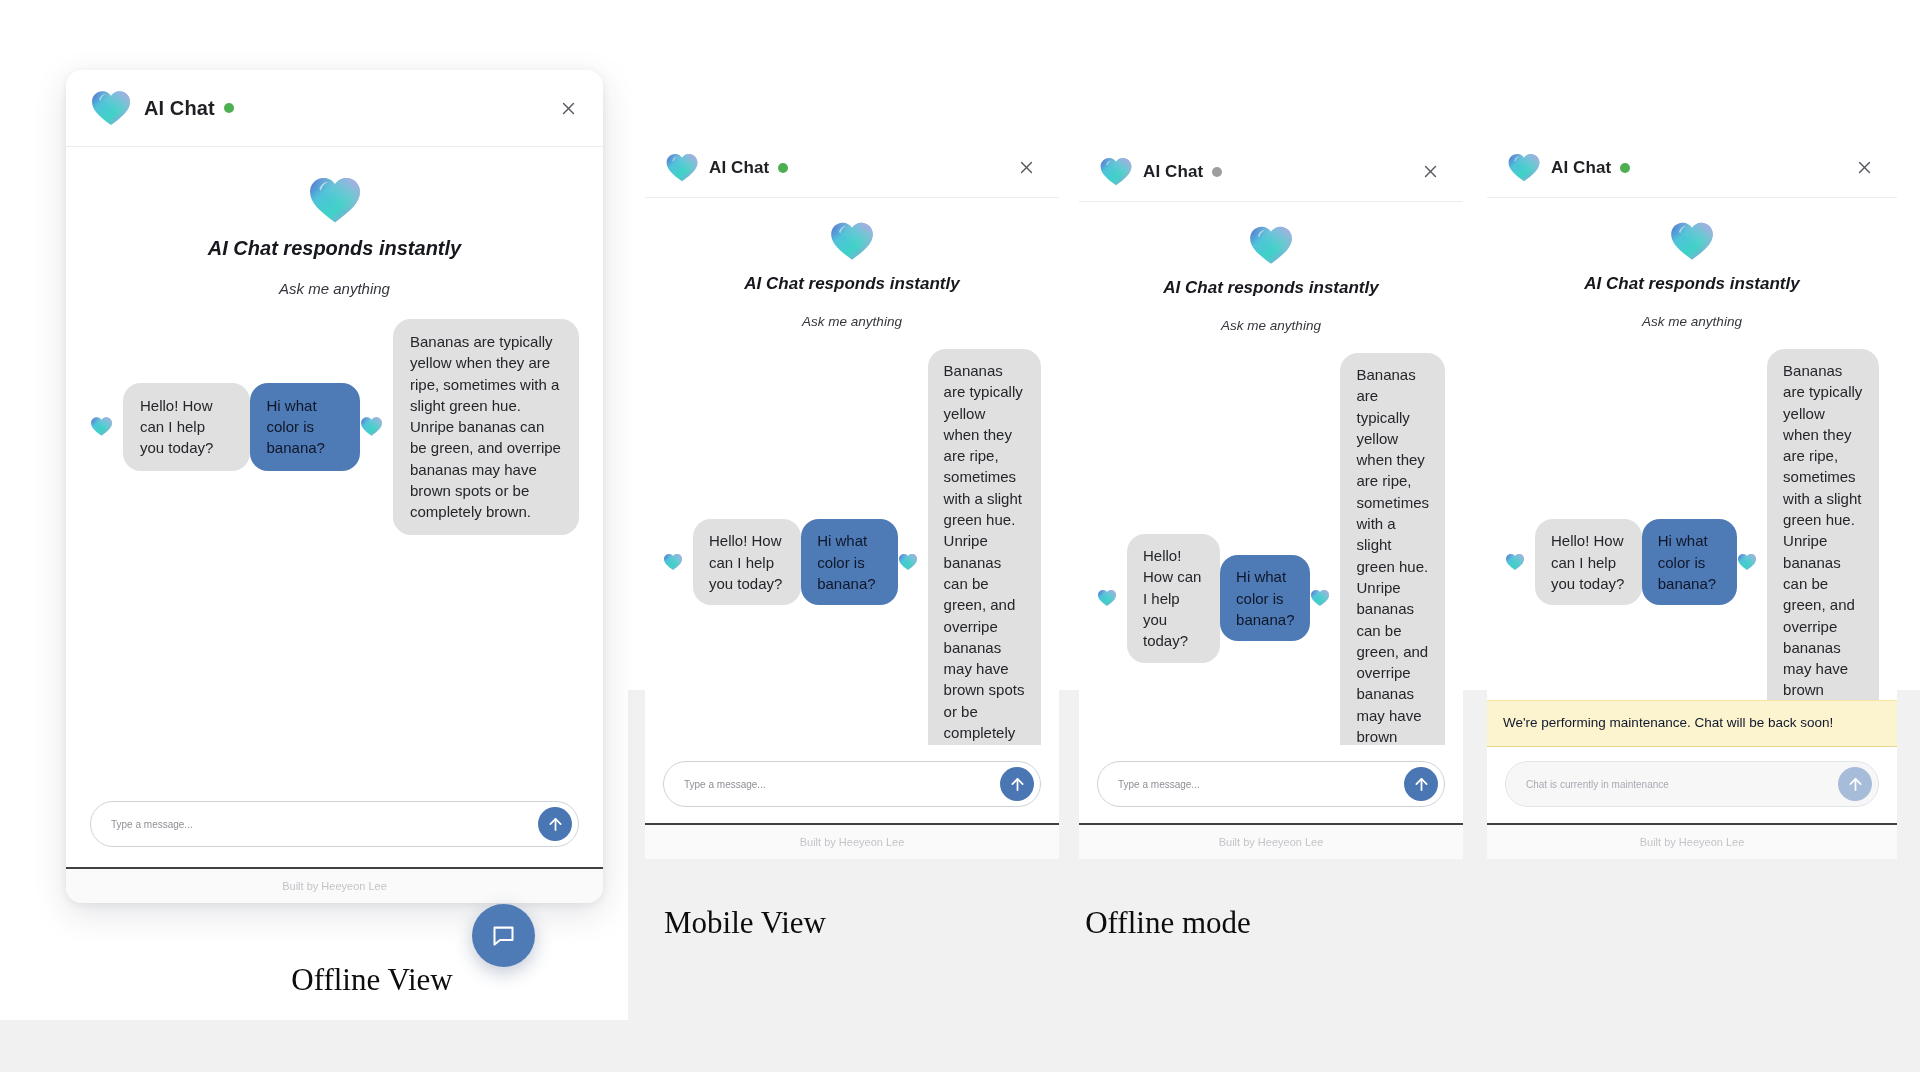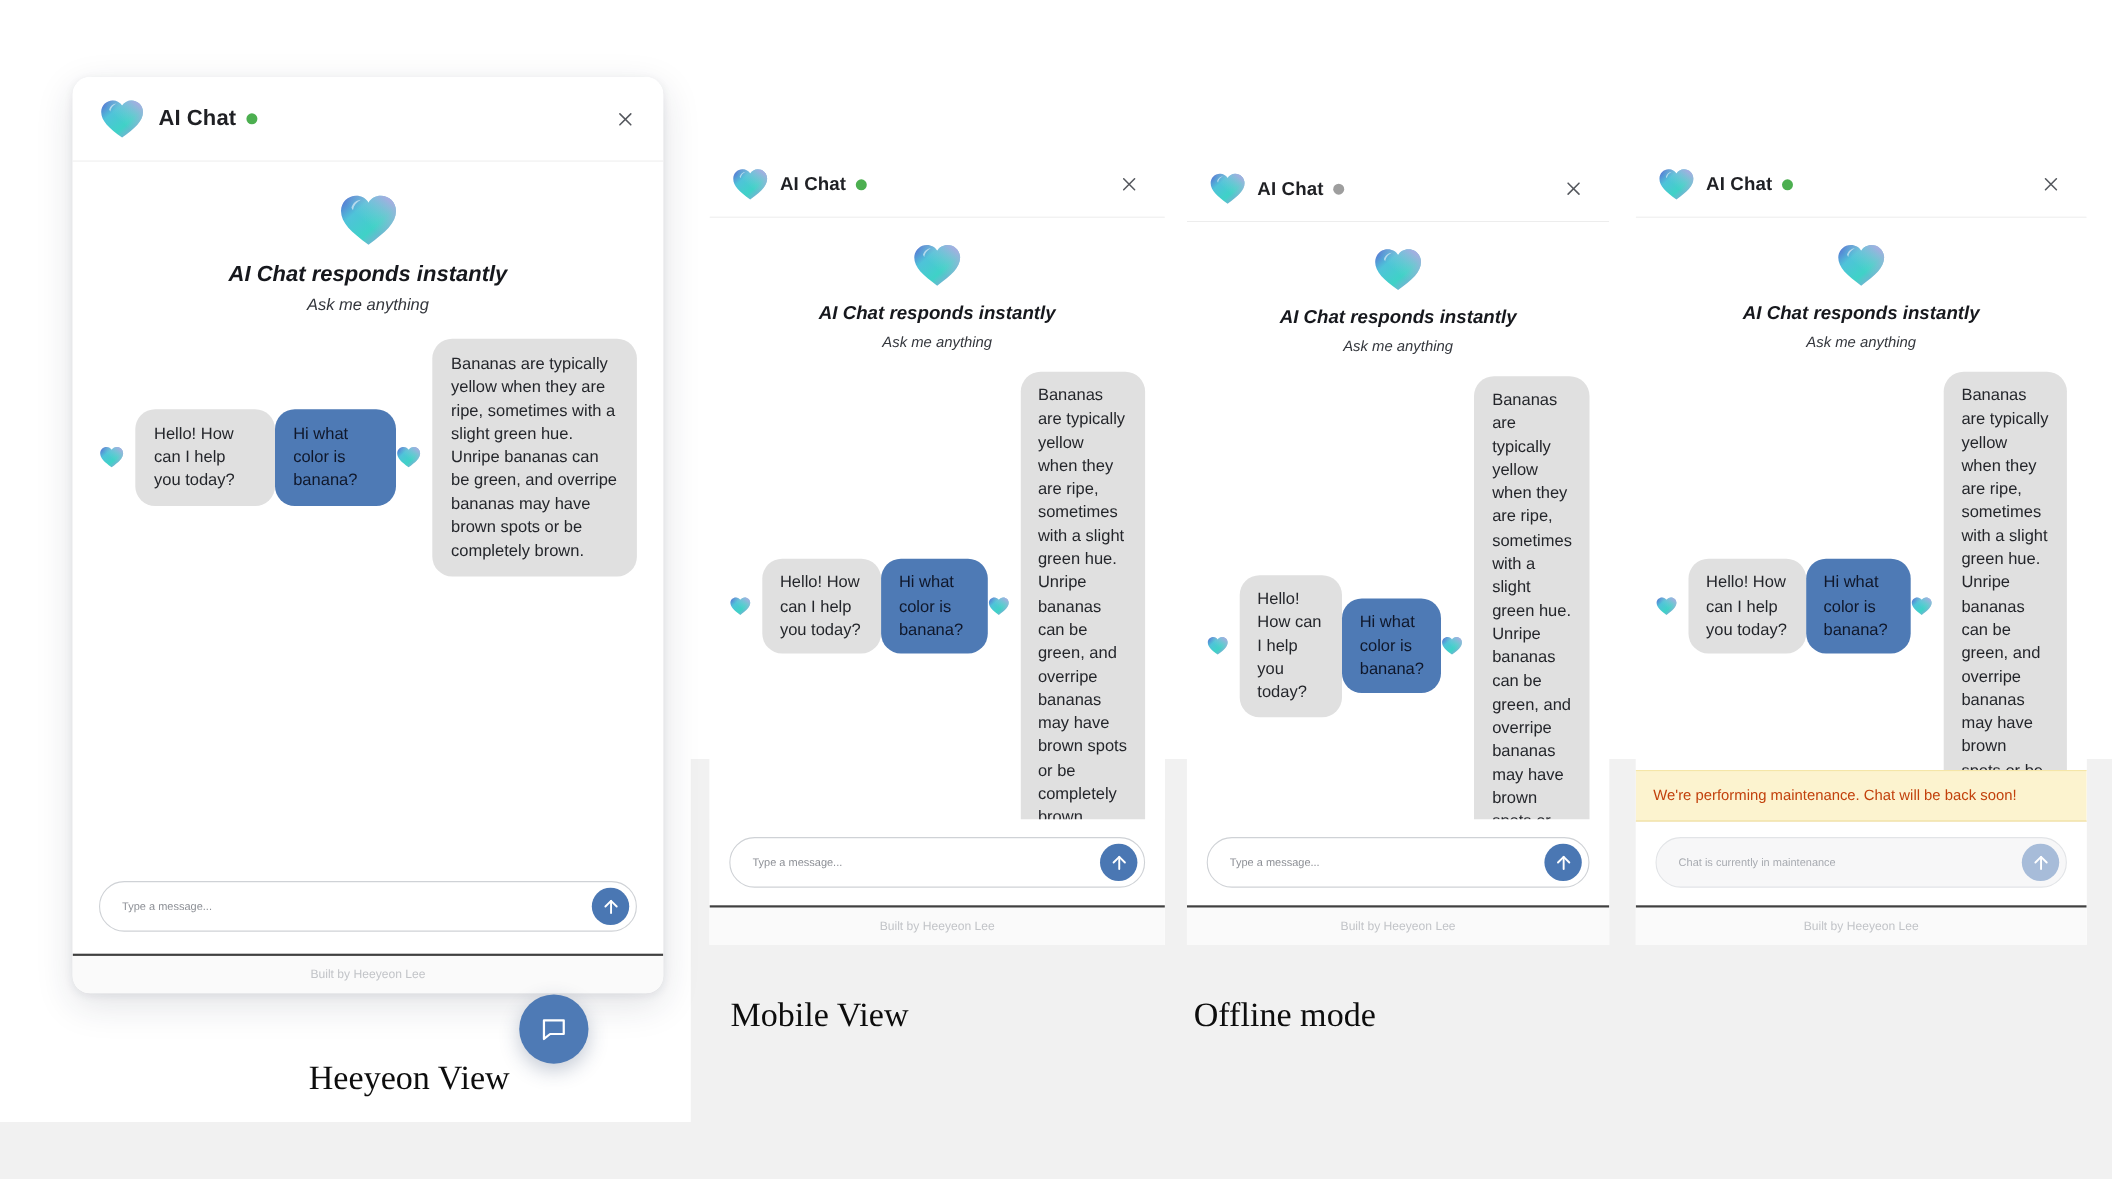--- a/index.html
+++ b/index.html
@@ -123,21 +123,21 @@
   .panel-mobile  .intro-heart,
   .panel-offline .intro-heart,
   .panel-maint   .intro-heart { width: 46px; height: 42px; }
 
   .intro-title { font-weight: bold; color: #16181d; }
   .panel-desktop .intro-title { font-size: 20px; }
   .panel-mobile  .intro-title,
   .panel-offline .intro-title,
   .panel-maint   .intro-title { font-size: 17px; }
 
-  .intro-sub { color: #33363c; margin-top: 8px; }
+  .intro-sub { color: #33363c; margin-top: 20px; }
   .panel-desktop .intro-sub { font-size: 15px; }
   .panel-mobile  .intro-sub,
   .panel-offline .intro-sub,
   .panel-maint   .intro-sub { font-size: 13.5px; }
 
   .msgs { margin-top: 22px; display: flex; flex-direction: row; }
   .panel-mobile .msgs,
   .panel-offline .msgs,
   .panel-maint .msgs { margin-top: 20px; }
 
@@ -173,21 +173,21 @@
   .panel-mobile  .bubble-long,
   .panel-offline .bubble-long,
   .panel-maint   .bubble-long { max-width: 262px; }
 
   
   .maint-banner {
     flex: 0 0 auto;
     background: #fcf3cf;
     border-top: 1px solid #f5e6a8;
     border-bottom: 1px solid #e8d48a;
-    color: #c2410c;
+    color: #0f172a;
     font-size: 13.5px;
     line-height: 1.55;
     padding: 12px 16px;
   }
 
   
   .composer {
     flex: 0 0 auto;
     background: #fff;
     display: flex;
@@ -588,17 +588,17 @@
               <line x1="12" y1="19" x2="12" y2="5"></line>
               <polyline points="5.5,11.5 12,5 18.5,11.5"></polyline>
             </svg>
         </button>
       </div>
     </div>
 
     <div class="panel-footer">Built by Heeyeon Lee</div>
   </div>
 
-  <div class="caption cap-desktop">Heeyeon View</div>
+  <div class="caption cap-desktop">Offline View</div>
   <div class="caption cap-mobile">Mobile View</div>
   <div class="caption cap-offline">Offline mode</div>
 
 </div>
 
 </body></html>

